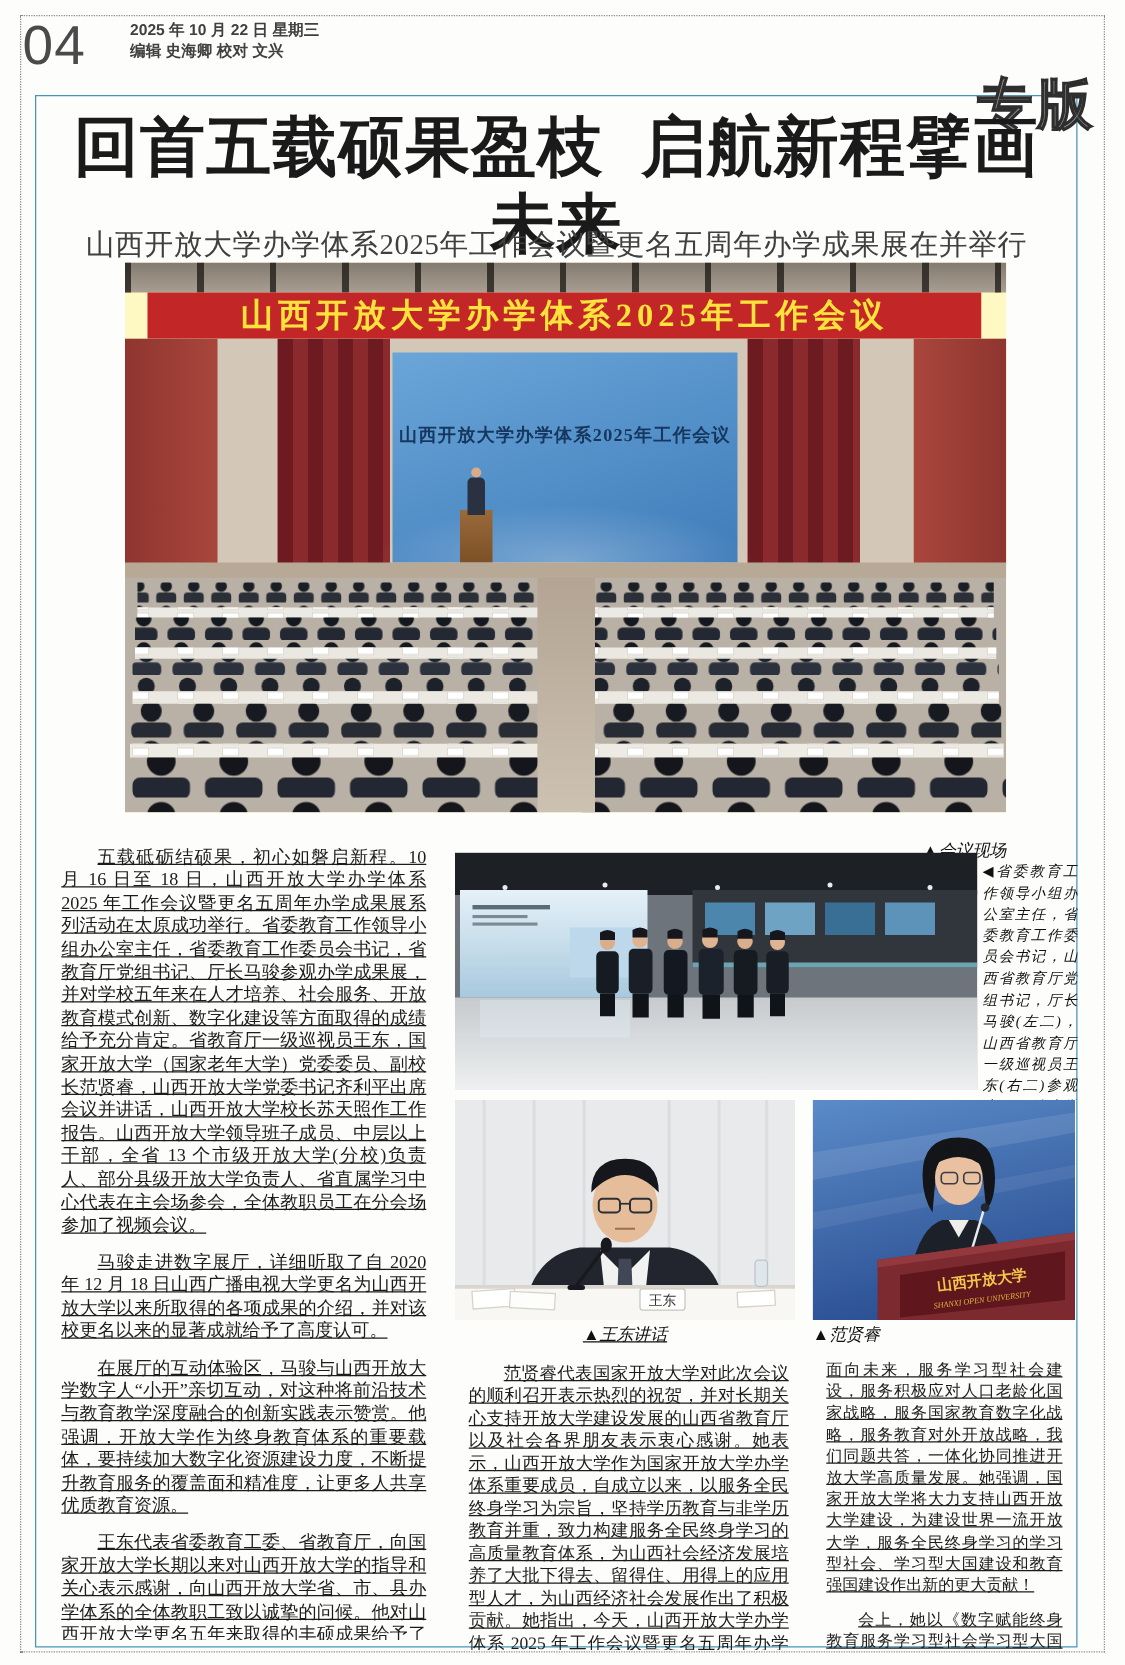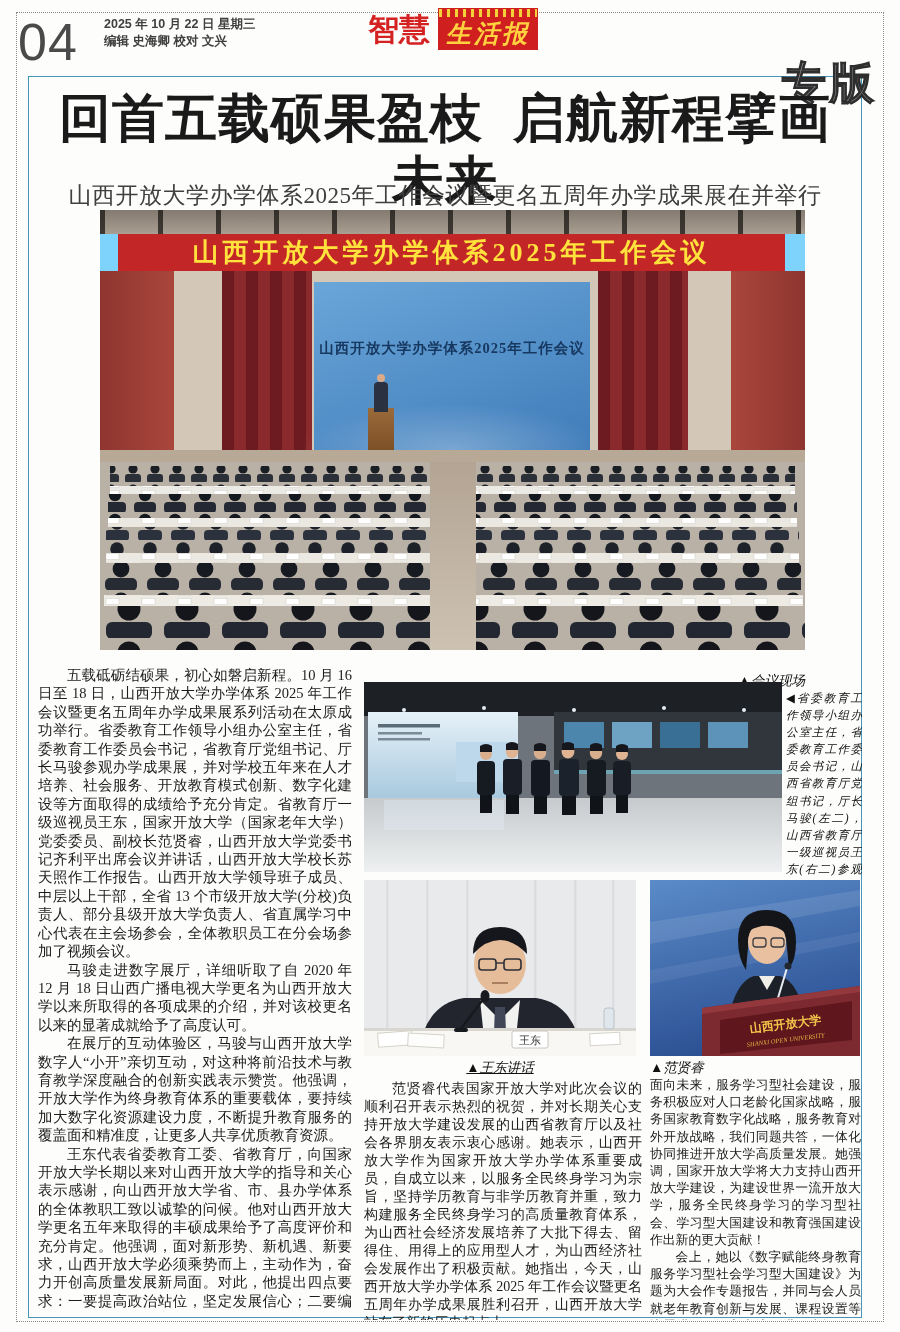--- a/index.html
+++ b/index.html
@@ -5,21 +5,21 @@
   html,body{margin:0;padding:0;background:#ffffff;}
   #page{position:relative;width:900px;height:1332px;background:#fdfdfb;overflow:hidden;
         font-family:"Liberation Serif","DejaVu Serif",serif;color:#111;}
   .page-border{position:absolute;left:16px;top:12px;right:16px;bottom:10px;
         border:1px dotted #8a8a8a;pointer-events:none;}
   .content-frame{position:absolute;left:28px;top:76px;width:832px;height:1240px;
         border:1.5px solid #4596b8;pointer-events:none;}
 
   
   .page-num{position:absolute;left:18px;top:12px;font-family:"Liberation Sans","DejaVu Sans",sans-serif;
-        font-size:52px;font-weight:300;color:#4a4a4a;letter-spacing:1px;}
+        font-size:44px;font-weight:300;color:#4a4a4a;letter-spacing:1px;}
   .date-block{position:absolute;left:104px;top:16px;font-family:"Liberation Sans","DejaVu Sans",sans-serif;
         font-size:12.5px;font-weight:700;color:#404040;line-height:17px;}
   .masthead{position:absolute;left:368px;top:8px;display:flex;align-items:flex-end;gap:8px;}
   .masthead-prefix{font-size:31px;font-weight:900;color:#d42222;line-height:40px;
         font-family:"Liberation Serif","DejaVu Serif",serif;}
   .masthead-box-wrap{display:flex;flex-direction:column;align-items:stretch;}
   .masthead-strip{height:8px;background:
         repeating-linear-gradient(90deg,#f6d23a 0 3px,#cf1f1f 3px 8px);border:1px solid #cf1f1f;}
   .masthead-box{background:#cf1f1f;color:#ffd23f;font-weight:900;font-style:italic;
         font-size:25px;line-height:32px;padding:0 8px;letter-spacing:3px;white-space:nowrap;}
@@ -27,21 +27,21 @@
         -webkit-text-stroke:1.2px #2e2e2e;letter-spacing:4px;margin-top:44px;}
 
   
   .headline{position:absolute;left:34px;top:88px;width:822px;text-align:center;
         font-size:52px;font-weight:900;color:#1a1a1a;letter-spacing:1px;word-spacing:16px;line-height:62px;}
   .subheadline{position:absolute;left:32px;top:160px;width:826px;text-align:center;
         font-size:23px;font-weight:400;color:#404040;letter-spacing:0.5px;margin-top:20px;}
 
   
   .main-photo{position:absolute;left:100px;top:210px;width:705px;height:440px;overflow:hidden;
-        background:#7dd3fc;}
+        background:#fef9c3;}
   .ceiling{position:absolute;left:0;top:0;width:100%;height:24px;
         background:repeating-linear-gradient(90deg,rgba(25,22,18,.75) 0 5px,rgba(0,0,0,0) 5px 58px),
                    linear-gradient(#837a70,#a89e91);}
   .banner{position:absolute;left:18px;top:24px;right:20px;height:37px;background:#c32627;
         display:flex;align-items:center;justify-content:center;}
   .banner-text{color:#ffe23c;font-size:26px;font-weight:900;letter-spacing:4px;white-space:nowrap;}
   .wall{position:absolute;left:0;top:61px;width:100%;height:180px;background:#d3c8b8;}
   .side-panel{position:absolute;top:61px;width:74px;height:180px;
         background:linear-gradient(90deg,#8f352f,#a9463c);}
   .side-panel.left{left:0;} .side-panel.right{right:0;background:linear-gradient(90deg,#a9463c,#8f352f);}
@@ -59,21 +59,21 @@
   .speaker::before{content:"";position:absolute;left:3px;top:-8px;width:8px;height:8px;border-radius:50%;background:#d9ab88;}
   .stage-edge{position:absolute;left:0;top:240px;width:100%;height:14px;background:#b7a996;}
   .crowd{position:absolute;left:0;top:252px;width:705px;height:188px;display:block;}
 
   .caption{font-family:"Liberation Serif","DejaVu Serif",serif;font-style:italic;
         font-size:13.5px;color:#111;}
   .main-caption{position:absolute;left:100px;top:672px;width:705px;text-align:right;}
 
   
   .col{position:absolute;overflow:hidden;text-align:justify;}
-  .col p{margin:0;}
+  .col p{margin:11px;text-decoration:underline;}
   .indent{text-indent:2em;}
   #col-left{left:38px;top:666px;width:314px;height:646px;font-size:14.5px;line-height:18.4px;color:#1c1c1c;}
   #col-mid{left:364px;top:1080px;width:278px;height:240px;font-size:14px;line-height:18px;color:#1c1c1c;}
   #col-right{left:650px;top:1077px;width:211px;height:243px;font-size:12.8px;line-height:17.2px;color:#1c1c1c;}
 
   
   .exhibition-photo{position:absolute;left:364px;top:682px;width:418px;height:190px;overflow:hidden;}
   .v-caption{position:absolute;left:786px;top:690px;width:76px;height:190px;overflow:hidden;
         font-size:11.5px;line-height:17.1px;font-style:italic;text-align:justify;color:#111;
         font-family:"Liberation Serif","DejaVu Serif",serif;}
@@ -87,27 +87,20 @@
 <body>
 
 <div id="page">
   <div class="page-border"></div>
   <div class="content-frame"></div>
 
   <div class="page-num">04</div>
   <div class="date-block">
     <div>2025 年 10 月 22 日  星期三</div>
     <div>编辑 史海卿  校对 文兴</div>
-  </div>
-  <div class="masthead">
-    <span class="masthead-prefix">智慧</span>
-    <span class="masthead-box-wrap">
-      <span class="masthead-strip"></span>
-      <span class="masthead-box">生活报</span>
-    </span>
   </div>
   <div class="edition">专版</div>
 
   <div class="headline">回首五载硕果盈枝 启航新程擘画未来</div>
   <div class="subheadline">山西开放大学办学体系2025年工作会议暨更名五周年办学成果展在并举行</div>
 
   <div class="main-photo">
     <div class="ceiling"></div>
     <div class="banner">
       <span class="banner-text">山西开放大学办学体系2025年工作会议</span>

